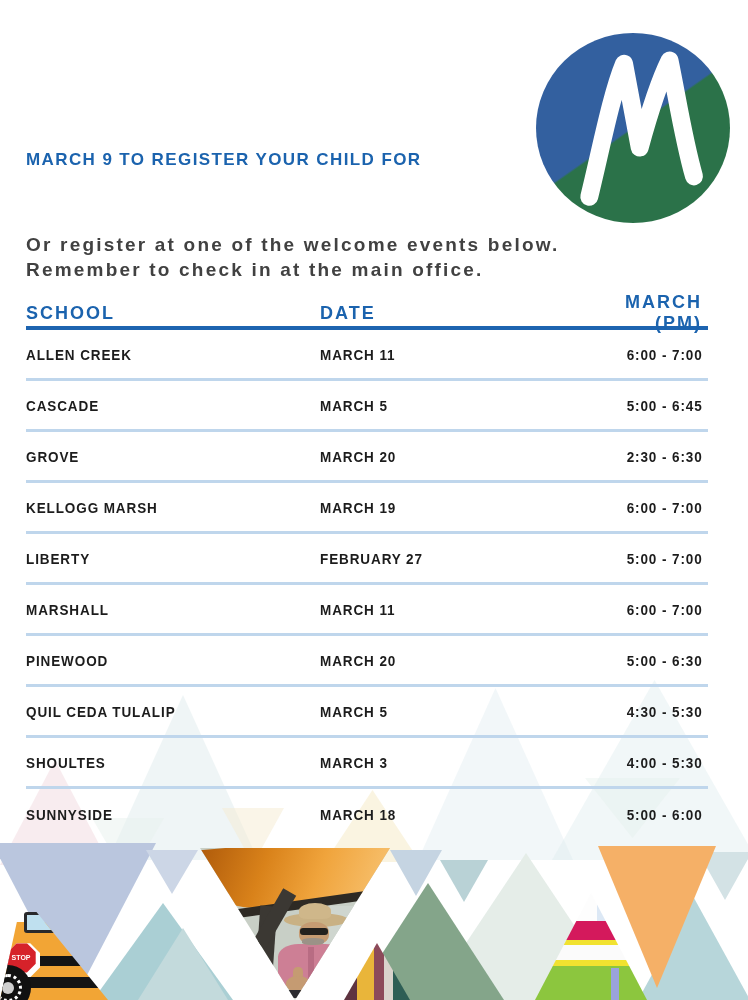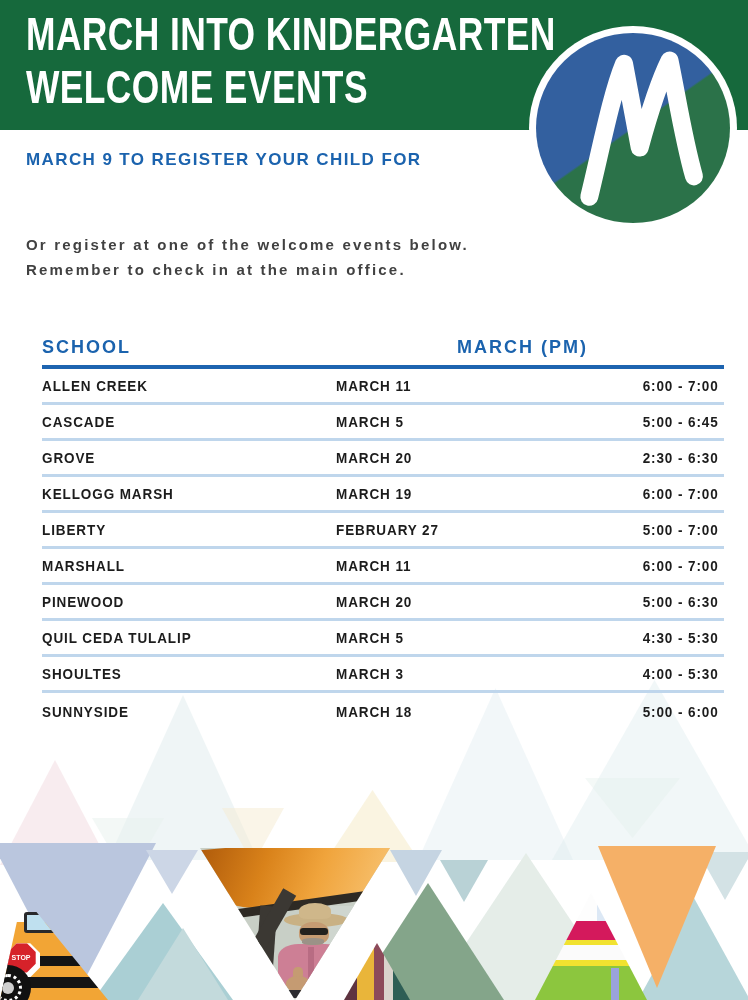--- a/index.html
+++ b/index.html
@@ -16,28 +16,28 @@
   .logo { position:absolute; left:529px; top:26px; width:208px; height:204px; border-radius:50%;
           background:#ffffff; z-index:3; padding:7px; }
   .logo-inner { width:100%; height:100%; border-radius:50%;
           background:linear-gradient(145deg,#33609f 49.6%,#2b7249 50.4%); position:relative; overflow:hidden; }
   .logo-m { position:absolute; left:8%; top:4%; width:84%; height:92%; transform:rotate(-4deg); }
 
   
   .intro { position:absolute; left:26px; top:146px; color:#1b63ae; font-weight:bold;
            font-size:17px; line-height:28px; letter-spacing:1.4px; z-index:2; }
   .note  { position:absolute; left:26px; top:232px; color:#414141; font-weight:bold;
-           font-size:15px; line-height:25px; letter-spacing:2.2px; z-index:2; }
-
-  
-  .schedule { position:absolute; left:42px; top:292px; width:682px; z-index:3;margin-top:39px; }
+           font-size:19px; line-height:25px; letter-spacing:2.2px; z-index:2; }
+
+  
+  .schedule { position:absolute; left:26px; top:292px; width:682px; z-index:3; }
   .thead { display:grid; grid-template-columns:294px 258px 1fr; height:32px; align-items:center; }
   .thead .hcell { color:#1b63ae; font-weight:bold; font-size:18px; letter-spacing:2px; }
   .thick-line { height:4px; background:#1d64b0; margin-top:2px; }
-  .trow { display:grid; grid-template-columns:294px 258px 1fr; height:36px; align-items:center;
+  .trow { display:grid; grid-template-columns:294px 258px 1fr; height:51px; align-items:center;
           border-bottom:3px solid #bfd6ec; }
   .trow:last-child { border-bottom:none; }
   .cell { color:#1c1c1c; font-weight:bold; font-size:15px; letter-spacing:1px; white-space:nowrap; }
   .cond { transform:scaleX(.9); transform-origin:left center; }
   .time { text-align:right; transform-origin:right center; padding-right:6px; }
   .htime { text-align:right; padding-right:6px; }
 
   
   .decor { position:absolute; left:0; top:650px; width:748px; height:350px; z-index:1; overflow:hidden; }
   .tri { position:absolute; }
@@ -93,26 +93,20 @@
 
   
   .kids-bg { left:0; top:0; width:100%; height:100%;
       background:linear-gradient(90deg,#5e3340 0 20%,#e9b53a 20% 45%,#8c4a5a 45% 60%,#d9d3cc 60% 75%,#2e5e55 75% 100%); }
 </style>
 </head>
 <body>
 
 <div class="page">
 
-  <div class="banner">
-    <div class="banner-title">
-      <div>MARCH INTO KINDERGARTEN</div>
-      <div>WELCOME EVENTS</div>
-    </div>
-  </div>
 
   <div class="logo">
     <div class="logo-inner">
       <svg class="logo-m" viewBox="0 0 100 100">
         <path d="M20 90 C29 62 38 28 47 10 L53 62 C60 42 68 22 75 10 C78 32 80 58 85 82" fill="none" stroke="#ffffff" stroke-width="11" stroke-linecap="round" stroke-linejoin="round"></path>
       </svg>
     </div>
   </div>
 
   <div class="intro">
@@ -120,20 +114,21 @@
   </div>
 
   <div class="note">
     <div>Or register at one of the welcome events below.</div>
     <div>Remember to check in at the main office.</div>
   </div>
 
   <div class="schedule">
     <div class="thead">
       <div class="hcell">SCHOOL</div>
+      <div class="hcell">DATE</div>
       <div class="hcell htime">MARCH (PM)</div>
     </div>
     <div class="thick-line"></div>
     <div>
     <div class="trow">
       <div class="cell cond">ALLEN CREEK</div>
       <div class="cell cond">MARCH 11</div>
       <div class="cell cond time">6:00 - 7:00</div>
     </div>
 

